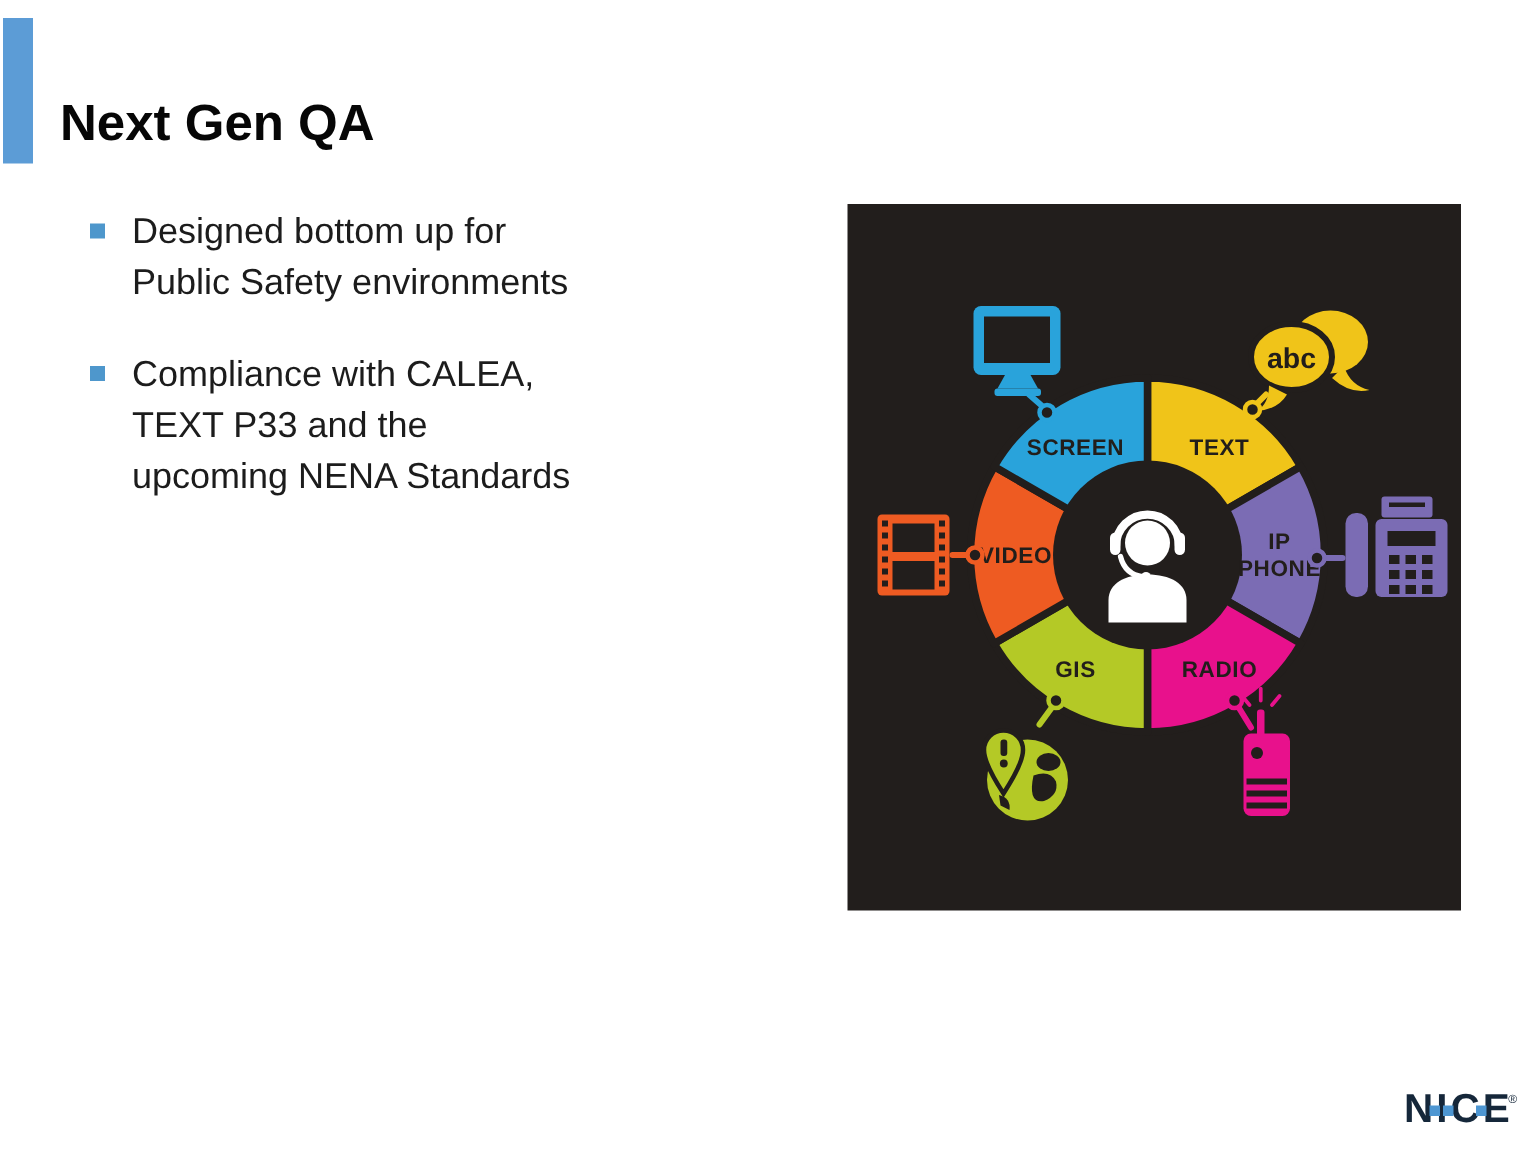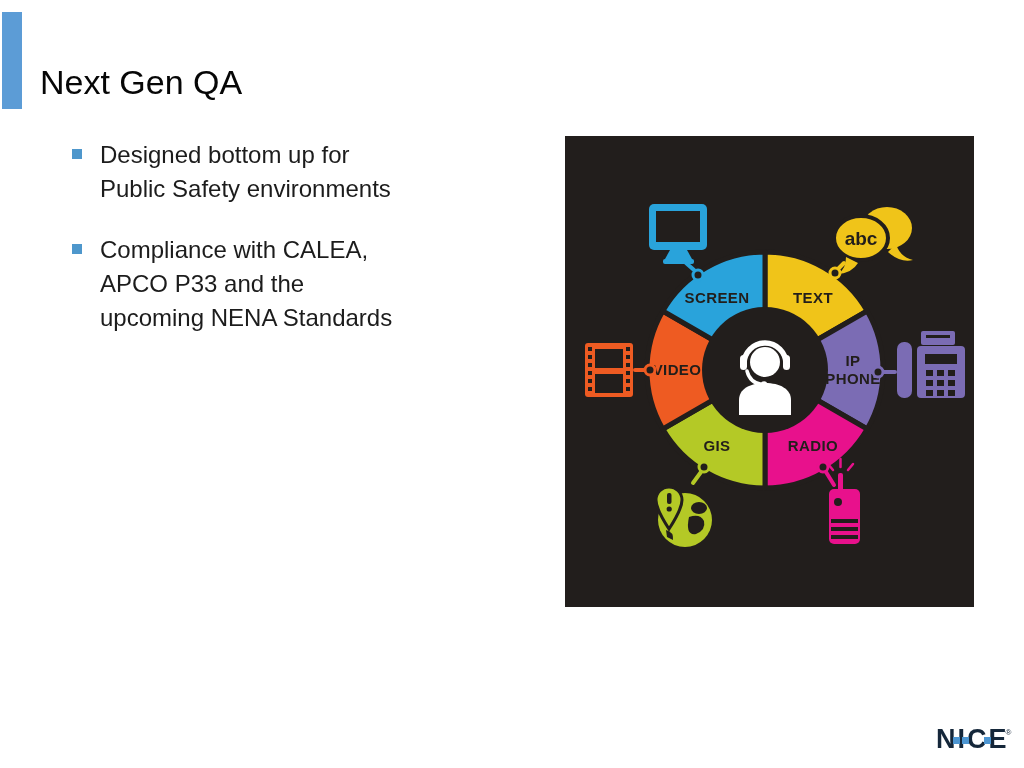--- a/index.html
+++ b/index.html
@@ -12,26 +12,26 @@
   }
   .slide { position:absolute; inset:0; }
 
   .accent-bar {
     position:absolute; left:2px; top:12px;
     width:20px; height:97px;
     background:var(--accent-bar);
   }
   .page-title {
     position:absolute; left:40px; top:40px;
-    font-size:34px; font-weight:normal; color:#060606;
+    font-size:34px; font-weight:bold; color:#060606;
     letter-spacing:0px;
   }
 
   .bullet-list {
-    position:absolute; left:72px; top:138px; width:440px;
+    position:absolute; left:60px; top:138px; width:440px;
     list-style:none; margin:0; padding:0;
   }
   .bullet-item { display:flex; margin-bottom:27px; }
   .bullet-square {
     flex:0 0 auto;
     width:10px; height:10px; margin-top:11px; margin-right:18px;
     background:var(--bullet);
   }
   .bullet-text {
     font-size:24px; line-height:34px; color:var(--body-text);
@@ -84,21 +84,21 @@
 
   <ul class="bullet-list">
     <li class="bullet-item">
       <span class="bullet-square"></span>
       <span class="bullet-text">Designed bottom up for
 Public Safety environments</span>
     </li>
     <li class="bullet-item">
       <span class="bullet-square"></span>
       <span class="bullet-text">Compliance with CALEA,
-APCO P33 and the
+TEXT P33 and the
 upcoming NENA Standards</span>
     </li>
   </ul>
 
   <div class="diagram-panel">
     <svg viewBox="0 0 409 471" width="409" height="471">
 
       <g stroke="var(--panel)" stroke-width="5" stroke-linejoin="round">
         <path d="M200,234 L200,116 A118,118 0 0 1 302.2,175 Z" style="fill: rgb(240, 196, 25);"></path>
         <path d="M200,234 L302.2,175 A118,118 0 0 1 302.2,293 Z" style="fill: rgb(123, 108, 180);"></path>

